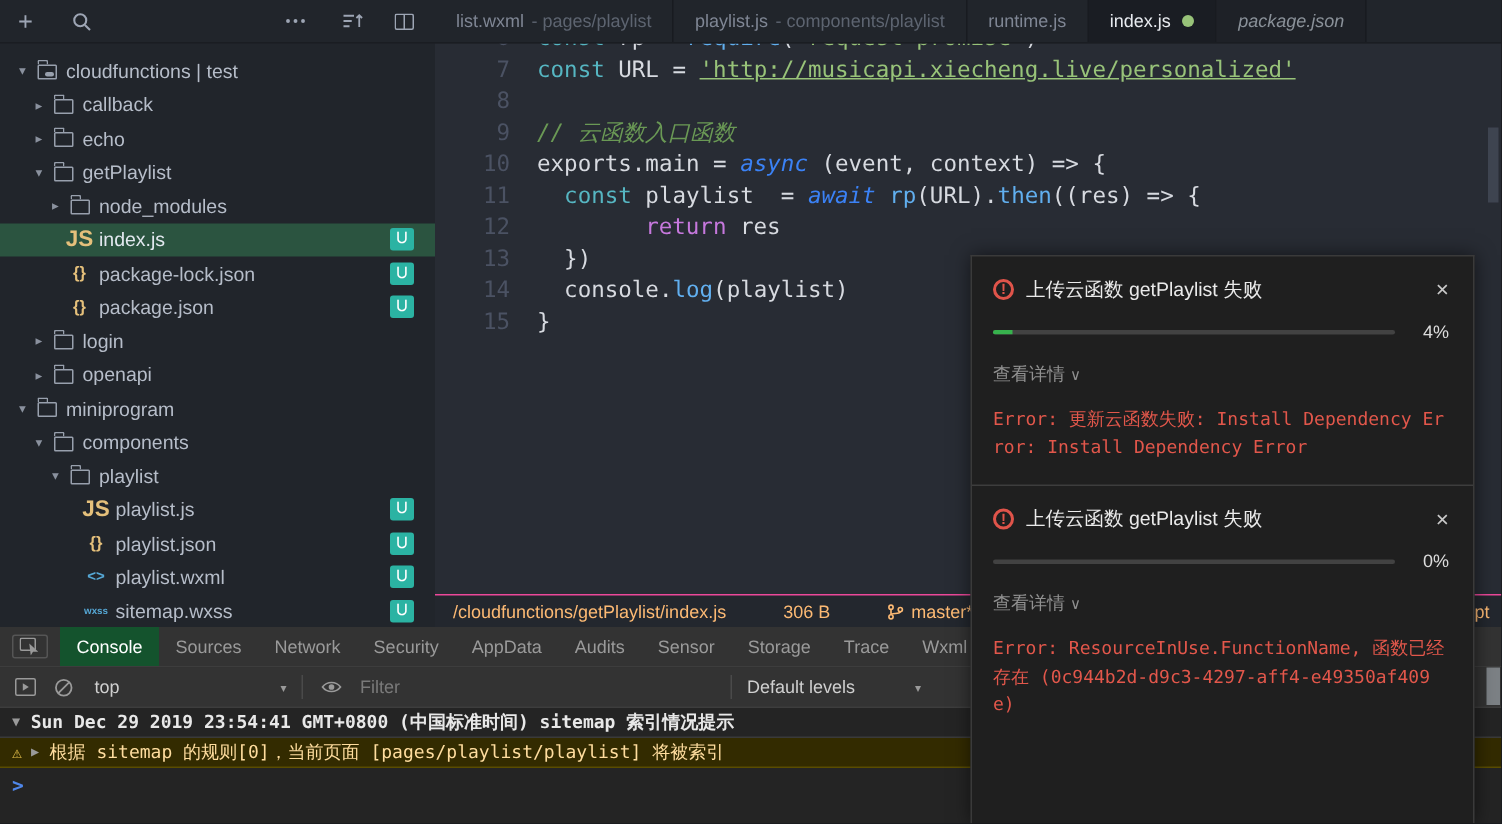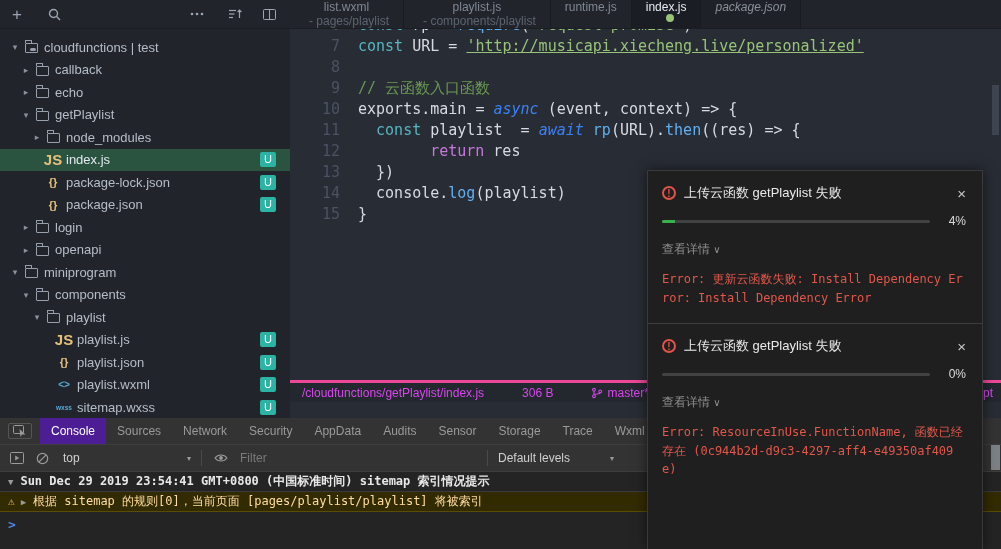--- a/index.html
+++ b/index.html
@@ -9,21 +9,21 @@
   
   .topbar{position:absolute;left:0;top:0;right:0;height:28px;background:#21252b;display:flex;z-index:5;border-bottom:1px solid #1a1d22;}
   .topbar-icons{position:relative;width:290px;flex:none;color:#9da5b4;}
   .tb-icon{position:absolute;top:0;height:28px;display:flex;align-items:center;justify-content:center;cursor:pointer;}
   .tb-plus{left:12px;font-size:17px;line-height:1;}
   .tb-search{left:48px;}
   .tb-more{left:190px;}
   .tb-sort{left:228px;}
   .tb-split{left:263px;}
   .tabs{display:flex;flex:1;overflow:hidden;}
-  .tab{display:flex;align-items:center;padding:0 14px;border-right:1px solid #181b20;color:#7f8694;font-size:12px;white-space:nowrap;cursor:pointer;flex-direction:column;}
+  .tab{display:flex;align-items:center;padding:0 14px;border-right:1px solid #181b20;color:#7f8694;font-size:12px;white-space:nowrap;cursor:pointer;}
   .tab .ctx{color:#5d6470;margin-left:5px;}
   .tab.active{background:#1a1d23;color:#e8ebf0;}
   .tab.preview{background:#1e2127;}
   .tab.preview .lbl{font-style:italic;color:#8a9199;}
   .dot{width:8px;height:8px;border-radius:50%;background:#98c379;margin-left:8px;flex:none;}
 
   
   .sidebar{position:absolute;left:0;top:28px;width:290px;height:390px;background:#21252b;overflow:hidden;z-index:2;padding-top:8px;box-sizing:border-box;}
   .tree-row{height:22.5px;display:flex;align-items:center;font-size:13px;color:#b6bdc9;padding-right:14px;cursor:pointer;box-sizing:border-box;}
   .tree-row.selected{background:#2b5440;color:#e2e8ef;}
@@ -43,38 +43,38 @@
   .editor{position:absolute;left:290px;top:28px;right:0;height:368px;background:#282c34;overflow:hidden;}
   .code-scroll{margin-top:-13px;}
   .code-line{display:flex;height:21px;line-height:21px;font-family:"DejaVu Sans Mono",monospace;font-size:15px;white-space:pre;}
   .gutter{width:50px;text-align:right;color:#4b5263;flex:none;}
   .lcontent{padding-left:18px;}
   .tok-kw{color:#56b6c2;}
   .tok-kwi{color:#3b82f6;font-style:italic;}
   .tok-ctrl{color:#c678dd;margin-left:36px;}
   .tok-str{color:#98c379;}
   .tok-link{color:#98c379;text-decoration:underline;}
-  .tok-cmt{color:#6a9955;}
+  .tok-cmt{color:#6a9955;font-style:italic;}
   .tok-fn{color:#61afef;}
   .tok-id{color:#d7dae0;}
   .editor-scrollbar{position:absolute;right:2px;top:57px;width:7px;height:50px;background:#4a5160;opacity:.65;}
 
   
-  .statusbar{position:absolute;left:290px;top:380px;right:0;height:22px;background:#23272e;border-top:3px solid #ec4899;
-             display:flex;align-items:center;font-size:12px;color:#d946ef;padding:0 8px 0 12px;box-sizing:border-box;z-index:1;white-space:nowrap;}
+  .statusbar{position:absolute;left:290px;top:396px;right:0;height:22px;background:#23272e;border-top:1px solid #ec4899;
+             display:flex;align-items:center;font-size:12px;color:#fdba74;padding:0 8px 0 12px;box-sizing:border-box;z-index:1;white-space:nowrap;}
   .sb-item{margin-left:38px;}
   .sb-branch{display:flex;align-items:center;gap:4px;}
   .sb-lang{margin-left:auto;}
 
   
   .console{position:absolute;left:0;top:418px;right:0;bottom:0;background:#242424;z-index:3;}
   .ctabbar{height:26px;background:#333;display:flex;align-items:center;border-bottom:1px solid #3d3d3d;color:#9a9a9a;}
   .icon-frame{border:1px solid #555;border-radius:2px;padding:1px 4px;margin:0 8px 0 8px;display:flex;align-items:center;cursor:pointer;color:#9a9a9a;}
   .ctab{padding:0 11px;font-size:12px;color:#9a9a9a;height:26px;display:flex;align-items:center;cursor:pointer;white-space:nowrap;}
-  .ctab.active{background:#4c1d95;color:#fff;}
+  .ctab.active{background:#14532d;color:#fff;}
   .ctoolbar{height:26px;background:#333;display:flex;align-items:center;border-bottom:1px solid #3d3d3d;color:#9a9a9a;font-size:12px;}
   .ct-icon{display:flex;align-items:center;cursor:pointer;color:#9a9a9a;}
   .ct-sb{margin-left:10px;}
   .ct-clear{margin-left:12px;}
   .ctx-select{margin-left:14px;width:128px;display:flex;align-items:center;justify-content:space-between;cursor:pointer;color:#cfcfcf;}
   .caret{font-size:8px;color:#9a9a9a;}
   .vdiv{width:1px;height:16px;background:#4a4a4a;margin:0 10px;flex:none;}
   .ct-eye{margin-left:2px;}
   .filter{margin-left:10px;width:235px;background:transparent;border:none;outline:none;color:#ccc;font-size:12px;font-family:"Liberation Sans",sans-serif;}
   .filter::placeholder{color:#7a7a7a;}

